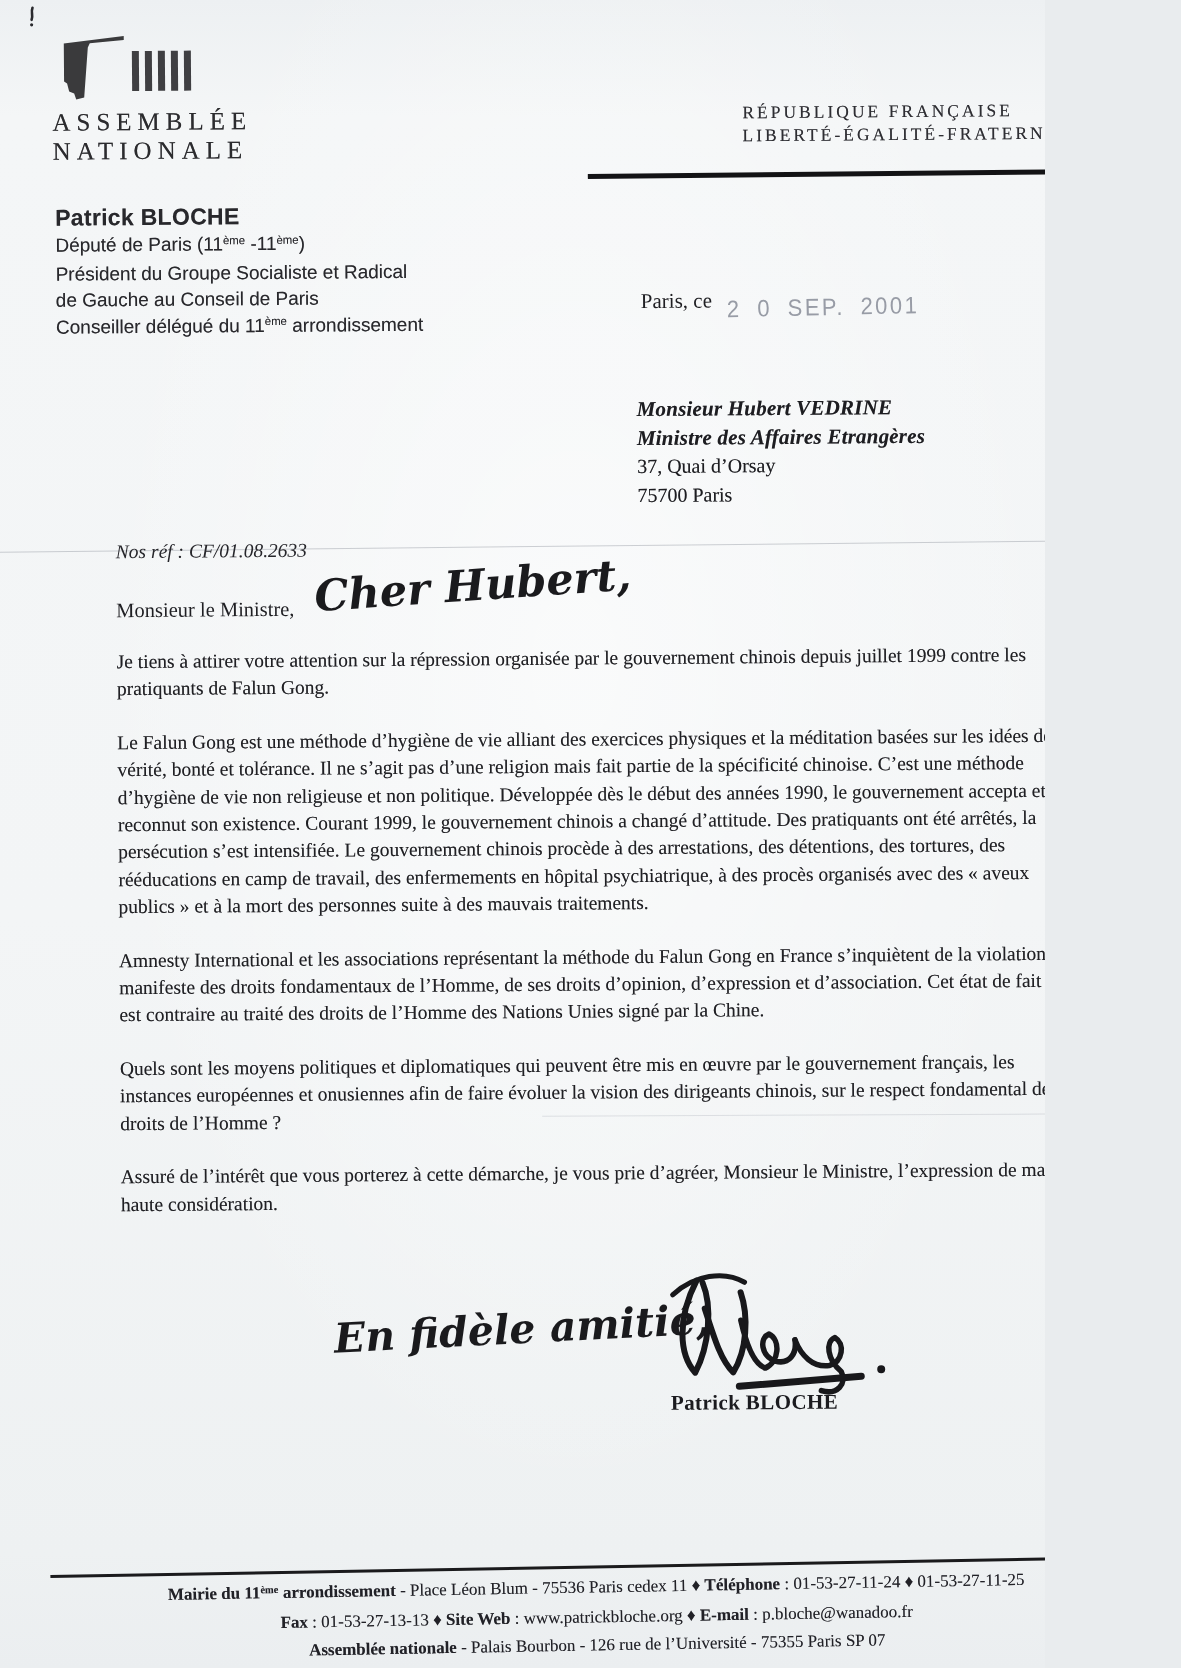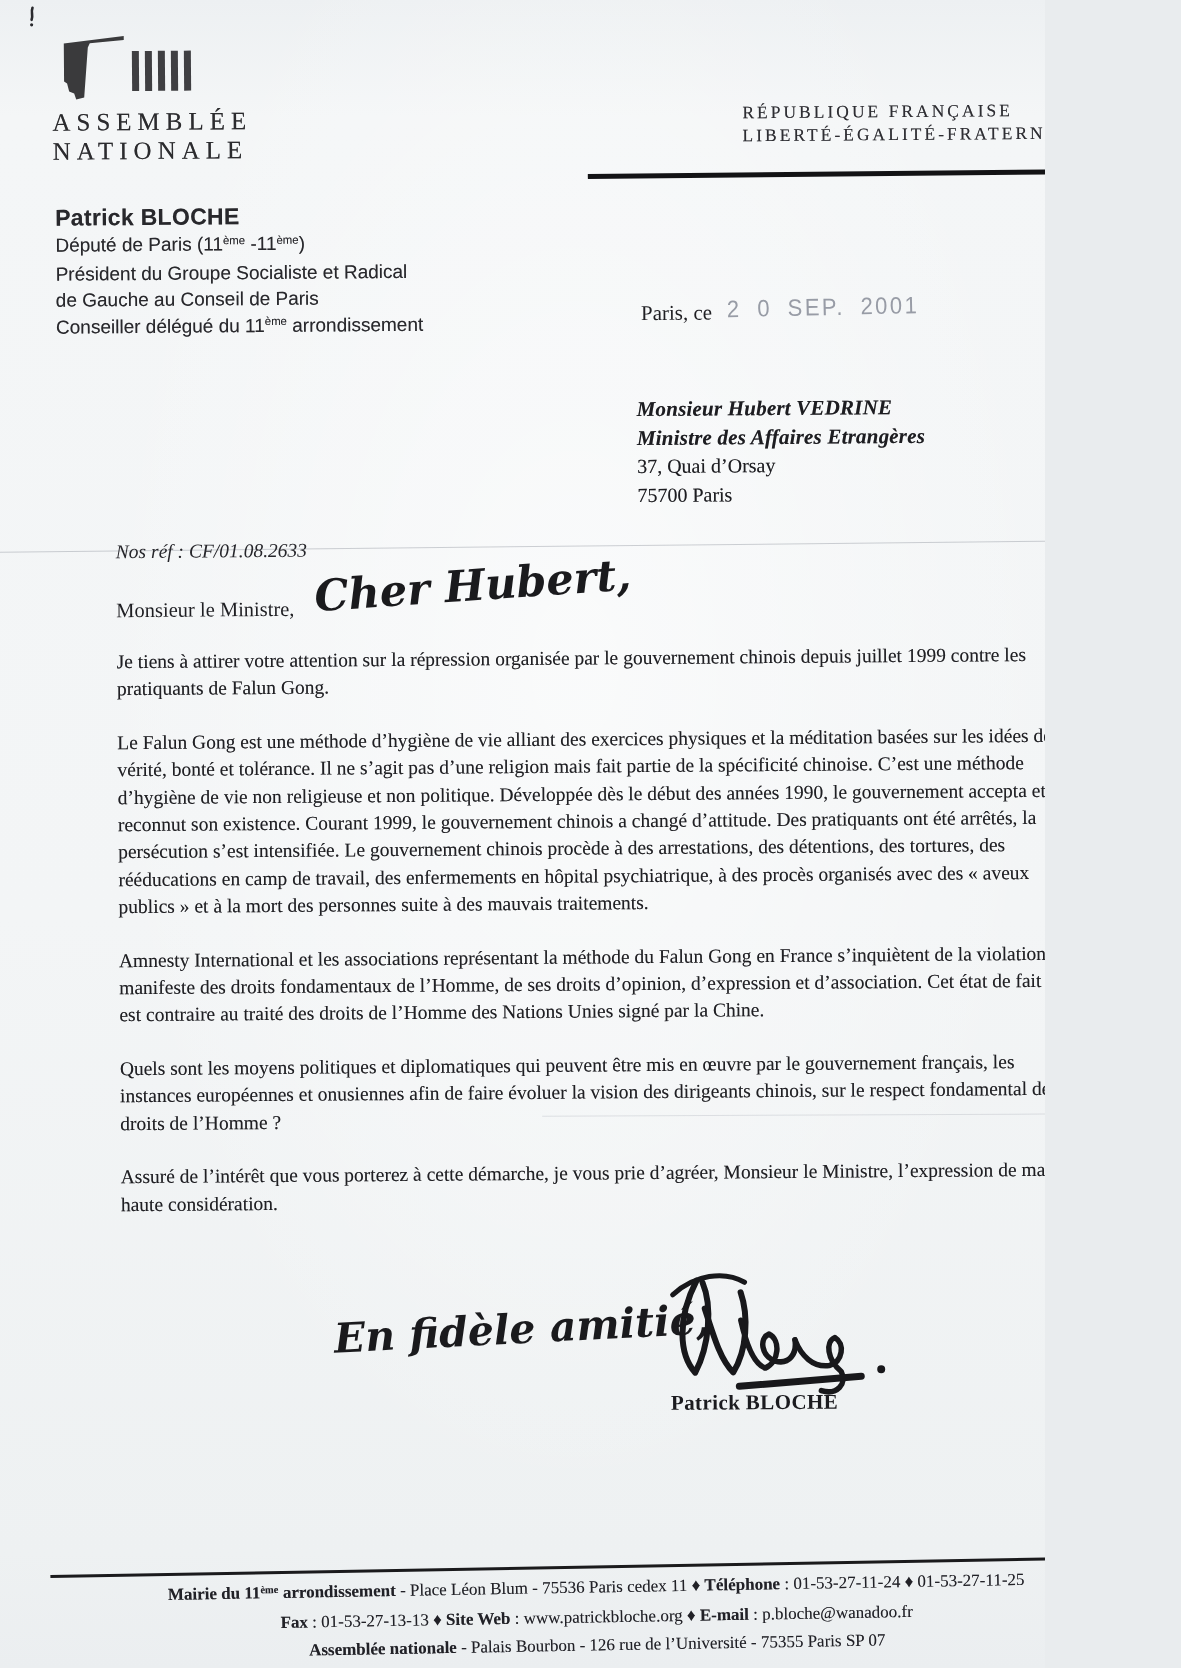--- a/index.html
+++ b/index.html
@@ -101,21 +101,21 @@
     <div class="abs header-rule" style="left:593px;top:174px;width:574px;transform:rotate(-0.12deg);"></div>
 
     <div class="abs sender" style="left:60px;top:199px;">
       <div class="name">Patrick BLOCHE</div>
       <div><span>Député de Paris (11</span><span class="sup">ème</span><span> -11</span><span class="sup">ème</span><span>)</span></div>
       <div>Président du Groupe Socialiste et Radical</div>
       <div>de Gauche au Conseil de Paris</div>
       <div><span>Conseiller délégué du 11</span><span class="sup">ème</span><span> arrondissement</span></div>
     </div>
 
-    <div class="abs dateline serif" style="left:645px;top:302px;">Paris, ce</div>
+    <div class="abs dateline serif" style="left:645px;top:290px;">Paris, ce</div>
     <div class="abs stamp" style="left:731px;top:297px;">2 0 SEP. 2001</div>
 
     <div class="abs recipient" style="left:640px;top:396px;">
       <div class="vip">Monsieur Hubert VEDRINE</div>
       <div class="vip">Ministre des Affaires Etrangères</div>
       <div>37, Quai d’Orsay</div>
       <div>75700 Paris</div>
     </div>
 
     <div class="abs crease" style="left:0;top:546px;width:1181px;transform:rotate(-0.15deg);"></div>

